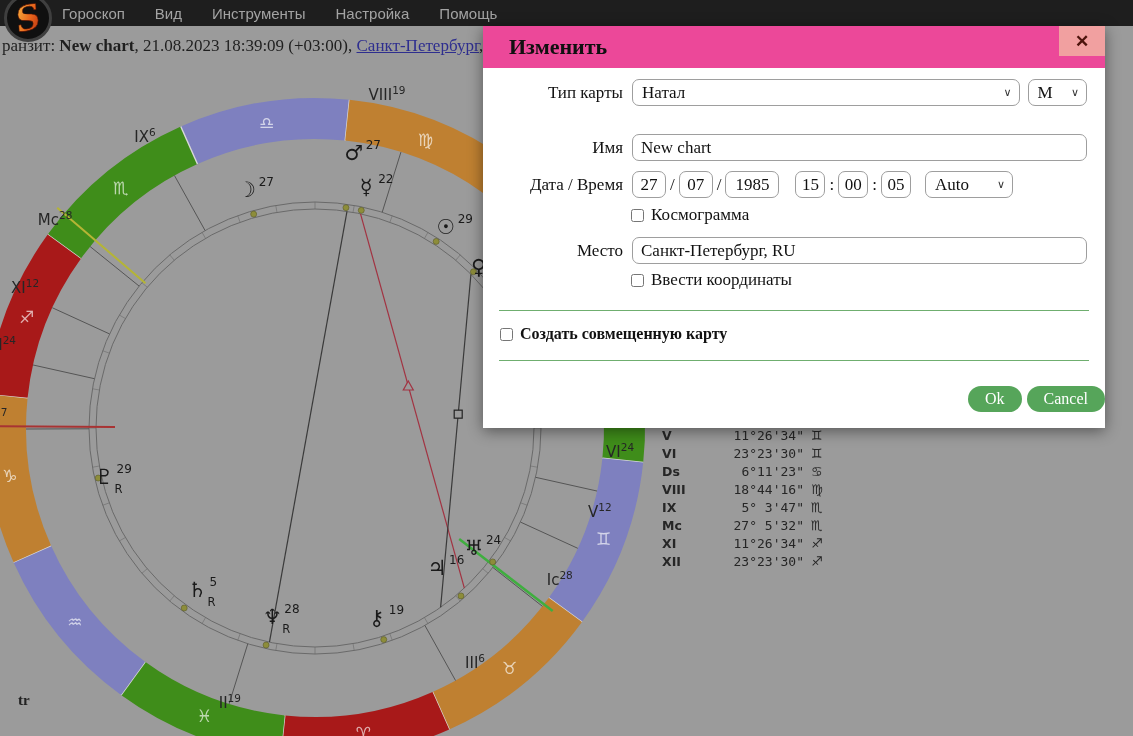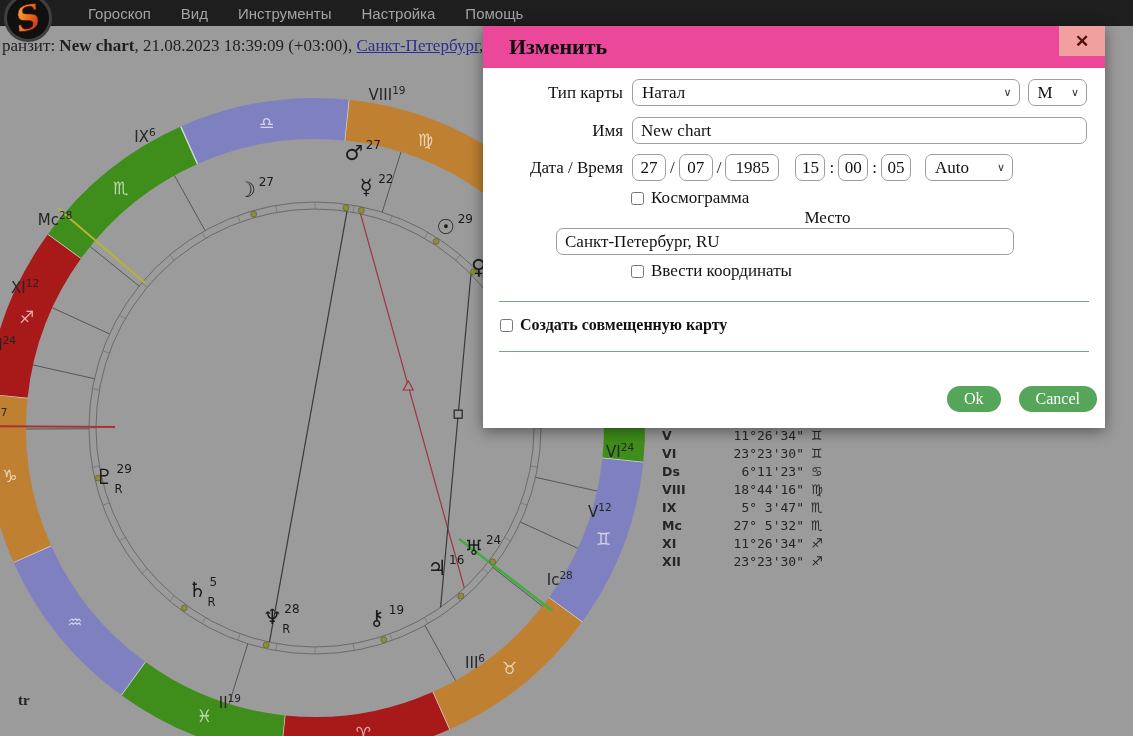--- a/index.html
+++ b/index.html
@@ -1,20 +1,20 @@
 <!DOCTYPE html>
 <html><head>
 <meta charset="utf-8">
 <style>
   html,body{margin:0;padding:0;}
   .screen{position:relative;width:1133px;height:736px;background:#9b9b9b;overflow:hidden;
           font-family:"Liberation Serif",serif;}
   
   .navbar{position:absolute;left:0;top:0;width:1133px;height:26px;background:#1e1e1e;
-          display:flex;align-items:center;gap:30px;padding-left:88px;box-sizing:border-box;}
+          display:flex;align-items:center;gap:30px;padding-left:62px;box-sizing:border-box;}
   .nav-item{font-family:"Liberation Sans",sans-serif;font-size:15px;color:#a3a3a3;cursor:pointer;white-space:nowrap;}
   .logo{position:absolute;left:2px;top:-6px;z-index:3;}
   
   .transit{position:absolute;left:2px;top:36px;font-size:17px;color:#1f1f1f;white-space:nowrap;z-index:1;}
   .transit .bold{font-weight:bold;}
   .transit a{color:#2e2e8f;text-decoration:underline;cursor:pointer;}
   
   .chart-wrap{position:absolute;left:0;top:58px;width:680px;height:678px;z-index:1;}
   
   .houses{position:absolute;left:662px;top:427px;z-index:1;color:#262626;}
@@ -37,21 +37,21 @@
        font-size:17px;color:#111;background:#fff;box-sizing:border-box;}
   input.fld{height:27px;padding:0 8px;}
   .sel{display:flex;align-items:center;justify-content:space-between;height:27px;padding:0 7px 0 9px;cursor:pointer;}
   .sel .chev{font-family:"DejaVu Sans",sans-serif;font-size:11px;color:#333;margin-left:6px;}
   .num{text-align:center;padding:0 2px !important;}
   .sep{margin:0 4px;font-size:17px;color:#111;}
   .chk-row{display:flex;align-items:center;}
   .chk-row input{width:13px;height:13px;margin:0 7px 0 0;cursor:pointer;}
   .chk-row label{font-size:17px;color:#111;}
   .gdiv{border:none;border-top:1px solid #6fae6f;margin:0 16px;}
-  .m-footer{position:absolute;right:8px;bottom:16px;display:flex;gap:18px;}
+  .m-footer{position:absolute;right:0;bottom:16px;display:flex;gap:5px;}
   .gbtn{border:none;border-radius:13px;background:#56a55a;color:#fff;font-family:"Liberation Serif",serif;
         font-size:16px;height:26px;padding:0 17px;cursor:pointer;}
 </style>
 </head>
 <body>
 
 <div class="screen">
 
   <div class="navbar" id="navbar">
       <span class="nav-item">Гороскоп</span>
@@ -278,21 +278,21 @@
       <div class="fld sel" style="width:392px;gap:44px;">
         <span>Натал</span>
         <span class="chev">∨</span>
       </div>
       <div class="fld sel" style="width:60px;margin-left:8px;">
         <span>M</span>
         <span class="chev">∨</span>
       </div>
     </div>
 
-    <div class="m-row" style="margin-top:11px;">
+    <div class="m-row" style="margin-top:28px;">
       <span class="m-label">Имя</span>
       <input class="fld" style="width: 458px;" value="New chart">
     </div>
 
     <div class="m-row" style="margin-top:10px;">
       <span class="m-label">Дата / Время</span>
       <input class="fld num" style="width: 34px;" value="27">
       <span class="sep">/</span>
       <input class="fld num" style="width: 34px;" value="07">
       <span class="sep">/</span>
@@ -308,21 +308,21 @@
         <span>Auto</span>
         <span class="chev">∨</span>
       </div>
     </div>
 
     <div class="m-row chk-row" style="margin-top:7px;margin-left:148px;">
       <input type="checkbox" style="">
       <label>Космограмма</label>
     </div>
 
-    <div class="m-row" style="flex-direction:column;">
+    <div class="m-row" style="margin-top:12px;">
       <span class="m-label">Место</span>
       <input class="fld" style="width: 458px;" value="Санкт-Петербург, RU">
     </div>
 
     <div class="m-row chk-row" style="margin-top:6px;margin-left:148px;">
       <input type="checkbox" style="">
       <label>Ввести координаты</label>
     </div>
 
     <hr class="gdiv" style="margin-top:20px;">

